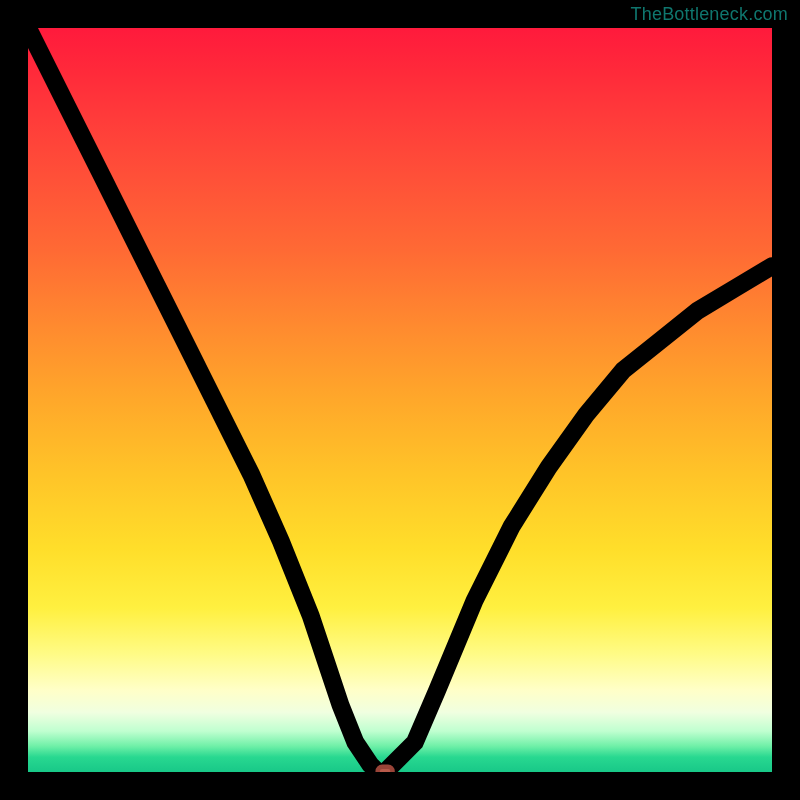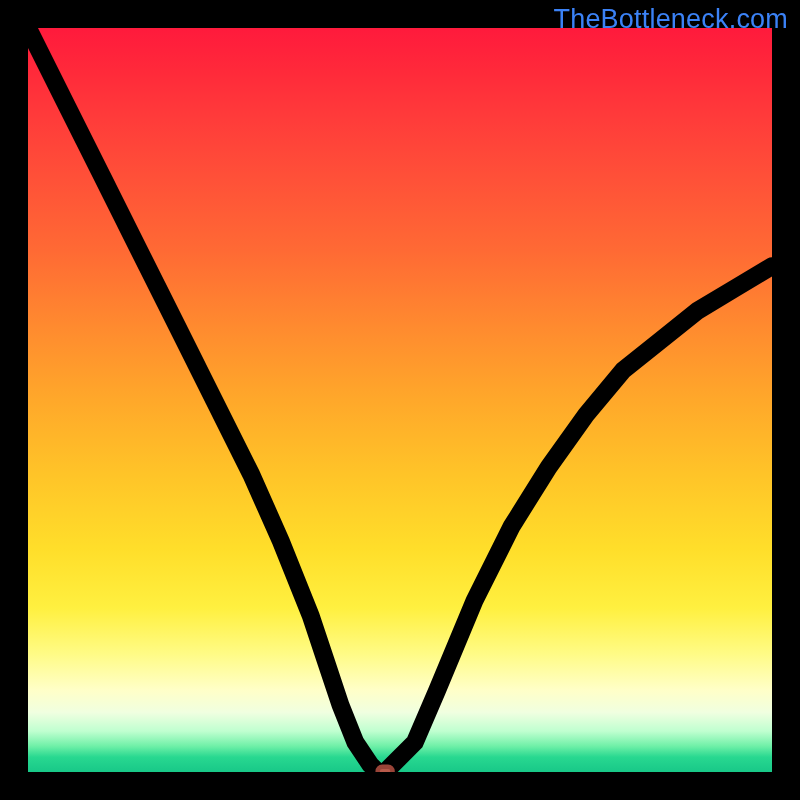--- a/index.html
+++ b/index.html
@@ -61,22 +61,22 @@
   }
   .marker {
     fill: #b85a4a;
     stroke: #9a4438;
     stroke-width: 0.6;
   }
   .watermark {
     position: absolute;
     top: 4px;
     right: 12px;
-    color: #3b82f6;
-    font-size: 27px;
+    color: #0f766e;
+    font-size: 18px;
     font-weight: 500;
     letter-spacing: 0.2px;
   }
 </style>
 </head>
 <body>
 
 <div class="frame">
   <div class="plot">
     <div class="gradient"></div>

